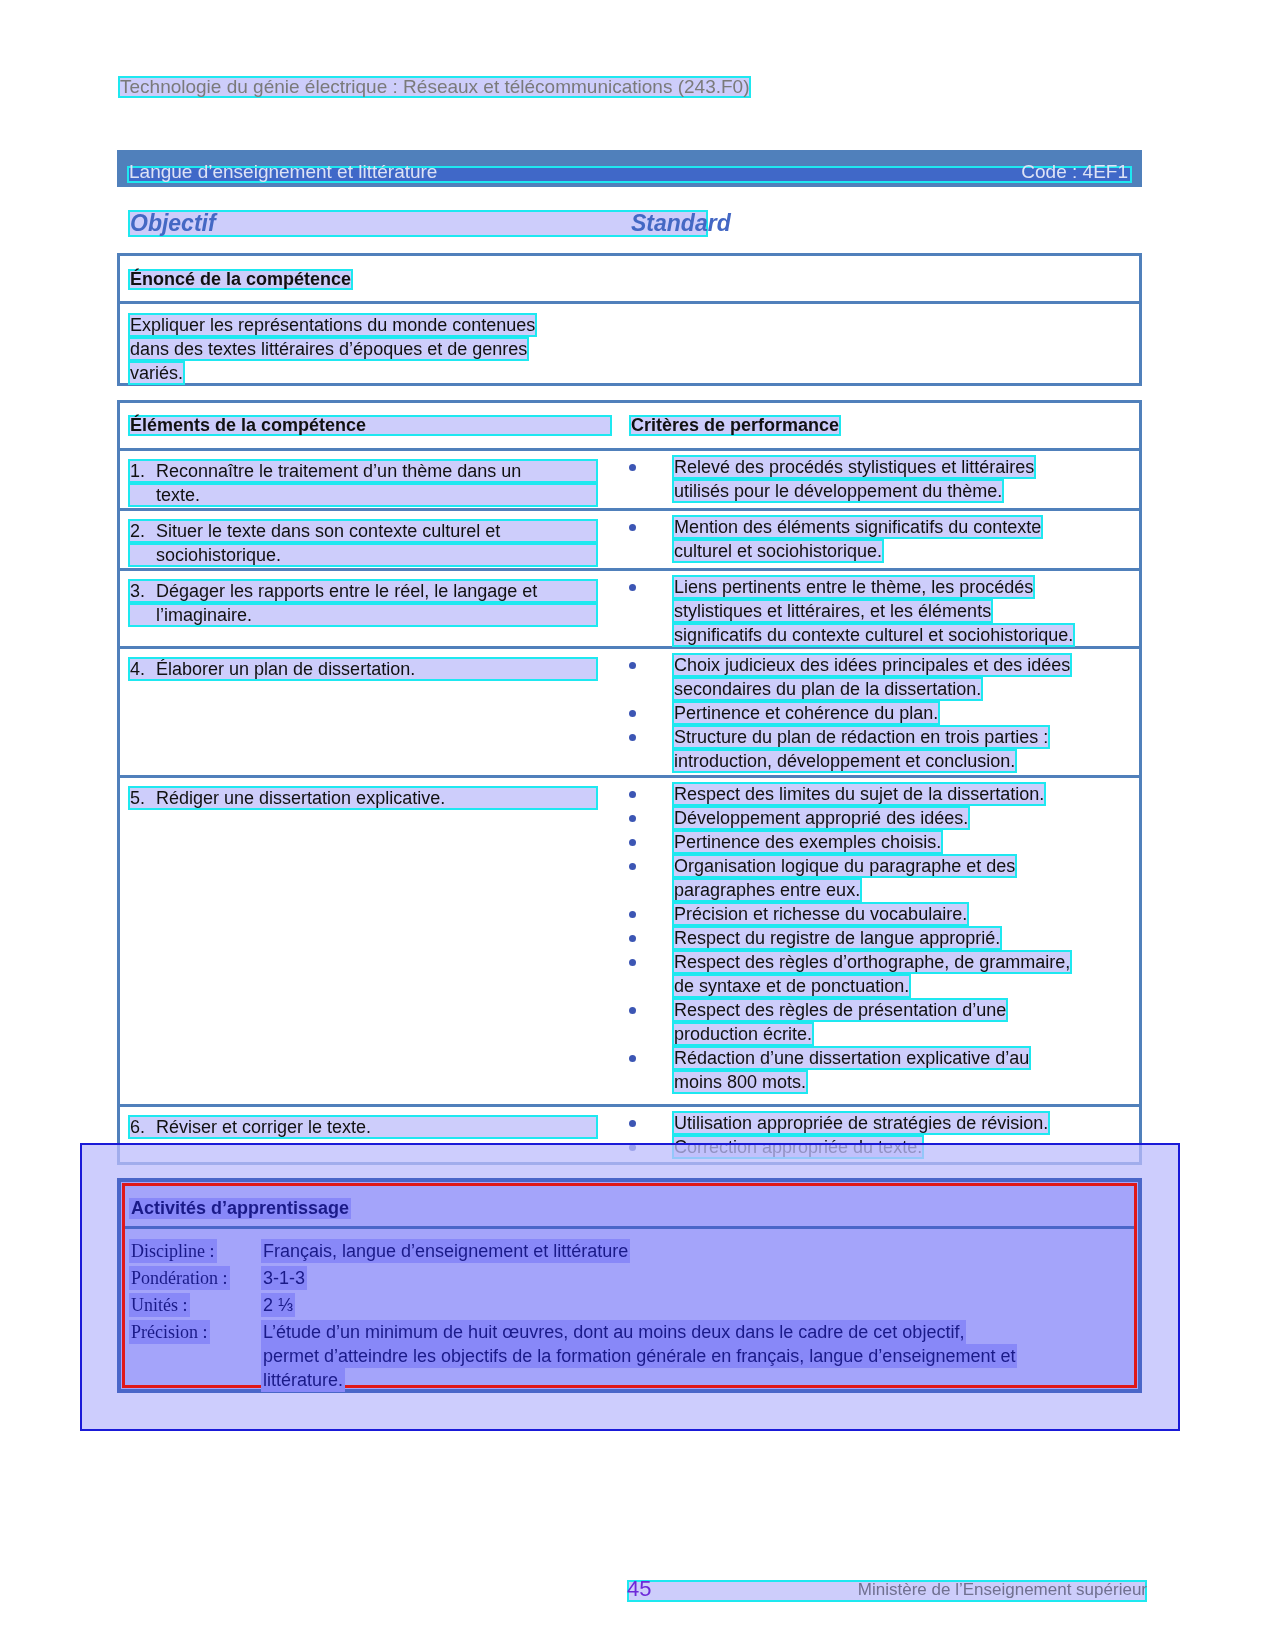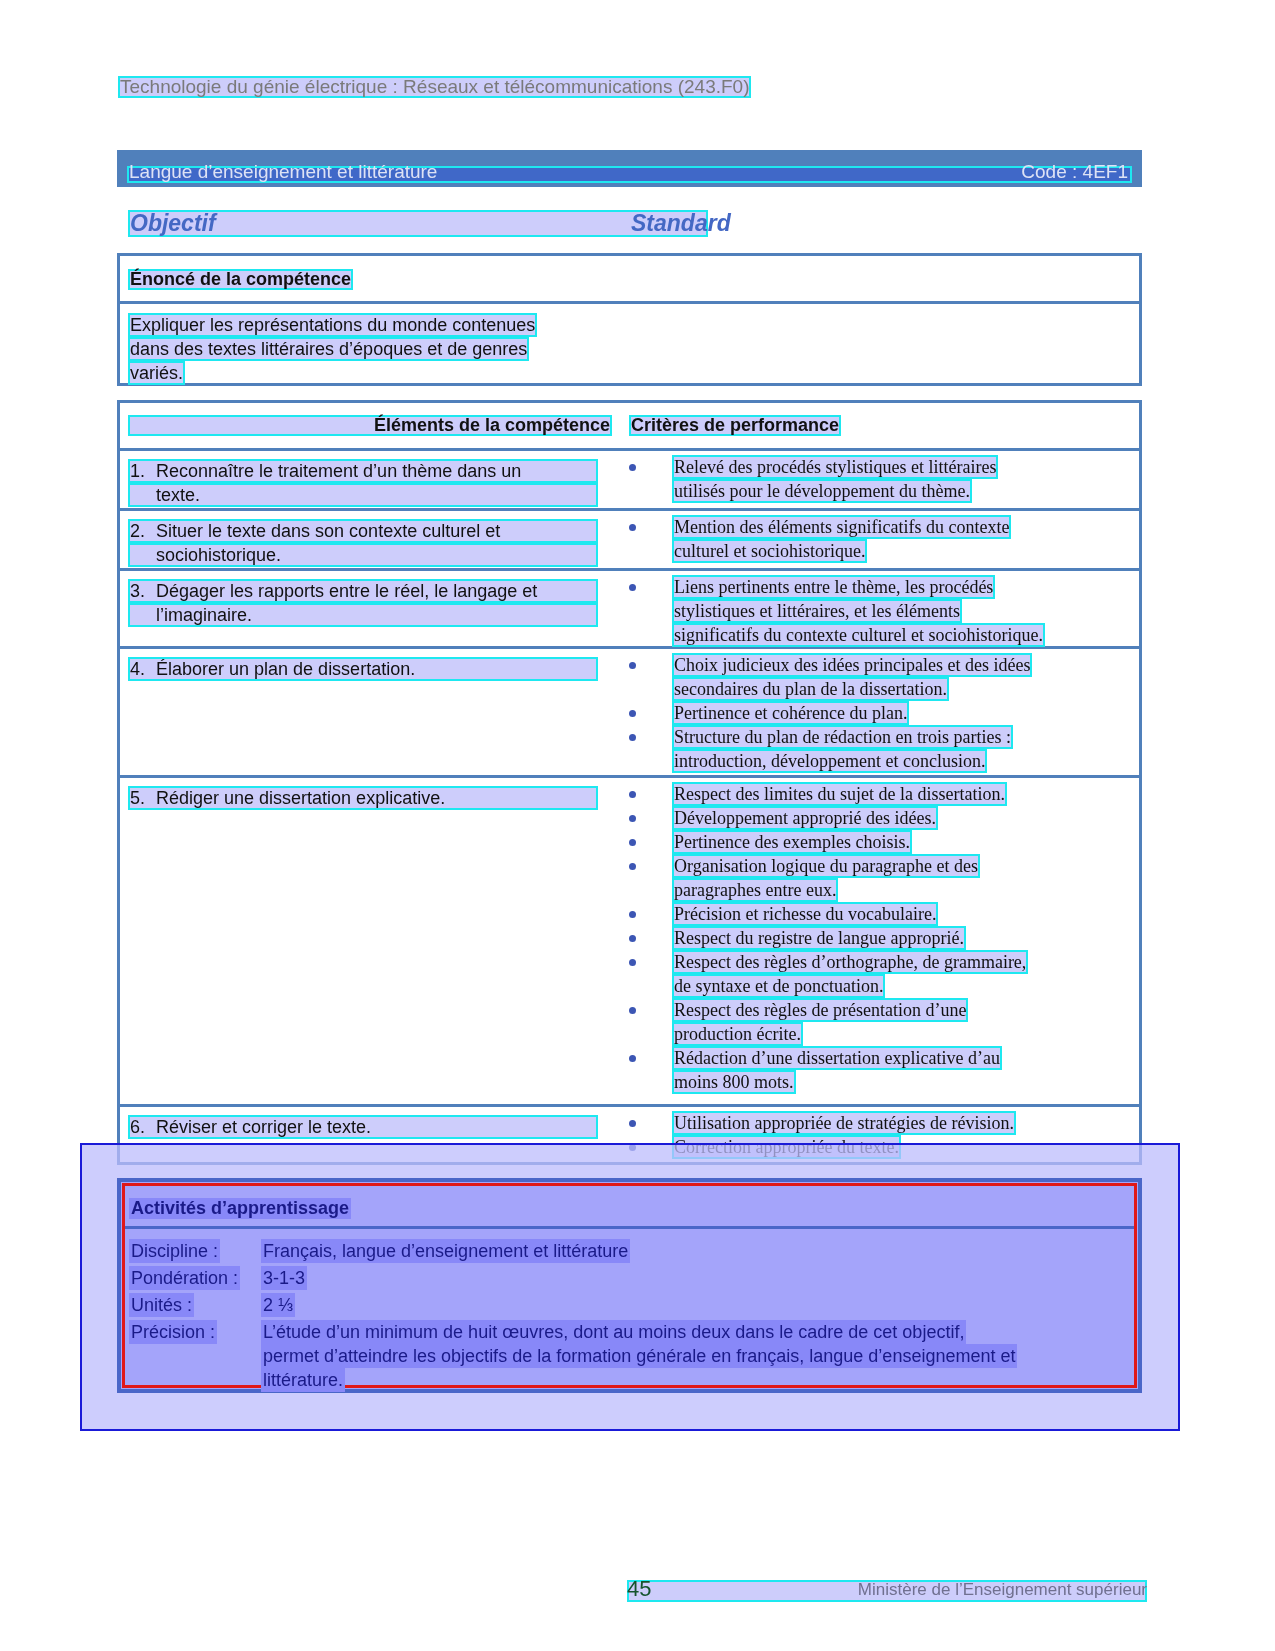--- a/index.html
+++ b/index.html
@@ -47,52 +47,52 @@
   }
   .enonce-box .head span {
     position: absolute; left: 8px; top: 13px; font-size: 18px; font-weight: bold; padding: 0 2px;
   }
   .enonce-box .body { position: relative; padding: 9px 0 0 8px; }
   .enonce-box .body .line { display: block; font-size: 18px; line-height: 24px; width: fit-content; padding: 0 2px; margin-bottom: 0; }
 
   .elements-box { top: 400px; height: 765px; }
   .el-head { height: 45px; border-bottom: 3px solid #5080bb; position: relative; }
   .el-head .l, .el-head .r { position: absolute; top: 12px; font-size: 18px; font-weight: bold; padding: 0 2px; }
-  .el-head .l { left: 8px; width: 480px; text-align: right; }
+  .el-head .l { left: 8px; width: 480px; }
   .el-head .r { left: 509px; }
   .el-row { position: relative; border-bottom: 3px solid #5080bb; box-sizing: border-box; }
   .el-row:last-child { border-bottom: none; }
   .el-left { position: absolute; left: 8px; top: 8px; width: 470px; font-size: 18px; line-height: 24px; }
   .el-left .line { display: block; padding-left: 28px; position: relative; }
   .el-left .num { position: absolute; left: 2px; }
   .el-right { position: absolute; left: 509px; top: 4px; width: 500px; }
-  .crit { position: relative; padding-left: 43px; font-size: 18px; line-height: 24px; font-family: Liberation Serif, serif; }
+  .crit { position: relative; padding-left: 43px; font-size: 18px; line-height: 24px; }
   .crit .bullet { position: absolute; left: 0; top: 9px; width: 7px; height: 7px; border-radius: 50%; background: #3c56b4; }
   .crit .line { display: block; width: fit-content; padding: 0 2px; }
 
   .overlay-big {
     position: absolute; left: 80px; top: 1143px; width: 1100px; height: 288px;
     background: rgba(188,188,252,0.75); border: 2px solid #1a1ad8; box-sizing: border-box;
   }
   .activities {
     position: absolute; left: 117px; top: 1178px; width: 1025px; height: 215px;
     background: #a4a4fa; border: 4px solid #4a66c8; box-sizing: border-box;
   }
   .activities .inner {
     position: absolute; inset: 1px; border: 3px solid #e01818;
   }
   .act-head { position: relative; height: 40px; border-bottom: 3px solid #4a66c8; }
   .act-head span { position: absolute; left: 4px; top: 12px; font-size: 18px; font-weight: bold; color: #1a1a88; background: #8888f8; padding: 0 2px; }
   .act-row { position: relative; font-size: 18px; line-height: 24px; color: #1a1a88; }
-  .act-row .k { position: absolute; left: 4px; background: #8888f8; padding: 0 2px; }
+  .act-row .k { position: absolute; left: 4px; background: #8888f8; padding: 0 2px; font-family: Liberation Serif, serif; }
   .act-row .v { position: absolute; left: 136px; width: 860px; }
   .act-row .v .line { display: block; width: fit-content; background: #8888f8; padding: 0 2px; }
 
   .footer { position: absolute; left: 627px; top: 1580px; width: 520px; height: 22px; }
-  .footer .pg { position: absolute; left: 0; top: -4px; font-size: 22px; color: #14532d; }
+  .footer .pg { position: absolute; left: 0; top: -4px; font-size: 22px; color: #6d28d9; }
   .footer .min { position: absolute; right: 0; top: 0; font-size: 17px; color: #707090; }
 </style>
 </head>
 <body>
 
 <div class="running-head hl">Technologie du génie électrique : Réseaux et télécommunications (243.F0)</div>
 
 <div class="course-banner">
   <div class="bar"></div>
   <span class="title">Langue d’enseignement et littérature</span>

